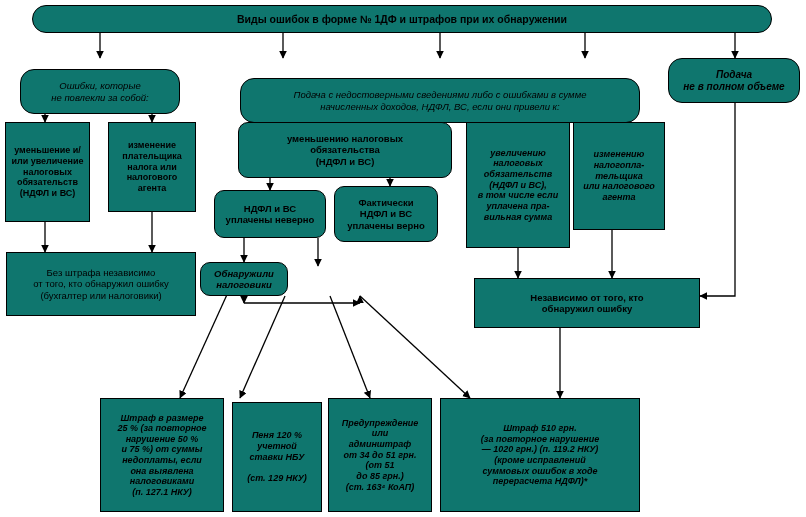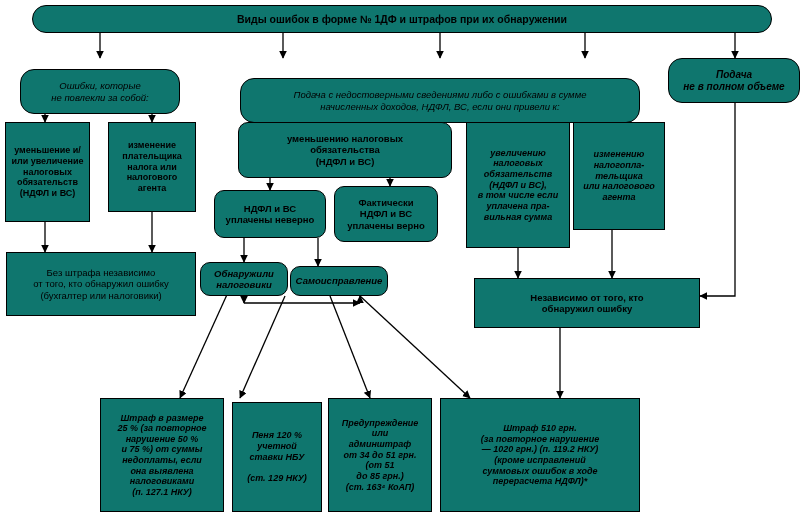--- a/index.html
+++ b/index.html
@@ -181,23 +181,20 @@
     <span class="txt">Без штрафа независимо
 от того, кто обнаружил ошибку
 (бухгалтер или налоговики)</span>
   </div>
 
   <div class="box round-sm" style="left:200px; top:262px; width:88px; height:34px; font-size:9.5px;">
     <span class="txt bi">Обнаружили
 налоговики</span>
   </div>
 
-  <div class="box round-sm" style="left:290px; top:266px; width:98px; height:30px; font-size:9.5px;">
-    <span class="txt bi">Самоисправление</span>
-  </div>
 
   <div class="box" style="left:474px; top:278px; width:226px; height:50px; font-size:9.5px;">
     <span class="txt b">Независимо от того, кто
 обнаружил ошибку</span>
   </div>
 
   <div class="box" style="left:100px; top:398px; width:124px; height:114px; font-size:9px;">
     <span class="txt bi">Штраф в размере
 25 % (за повторное
 нарушение 50 %

